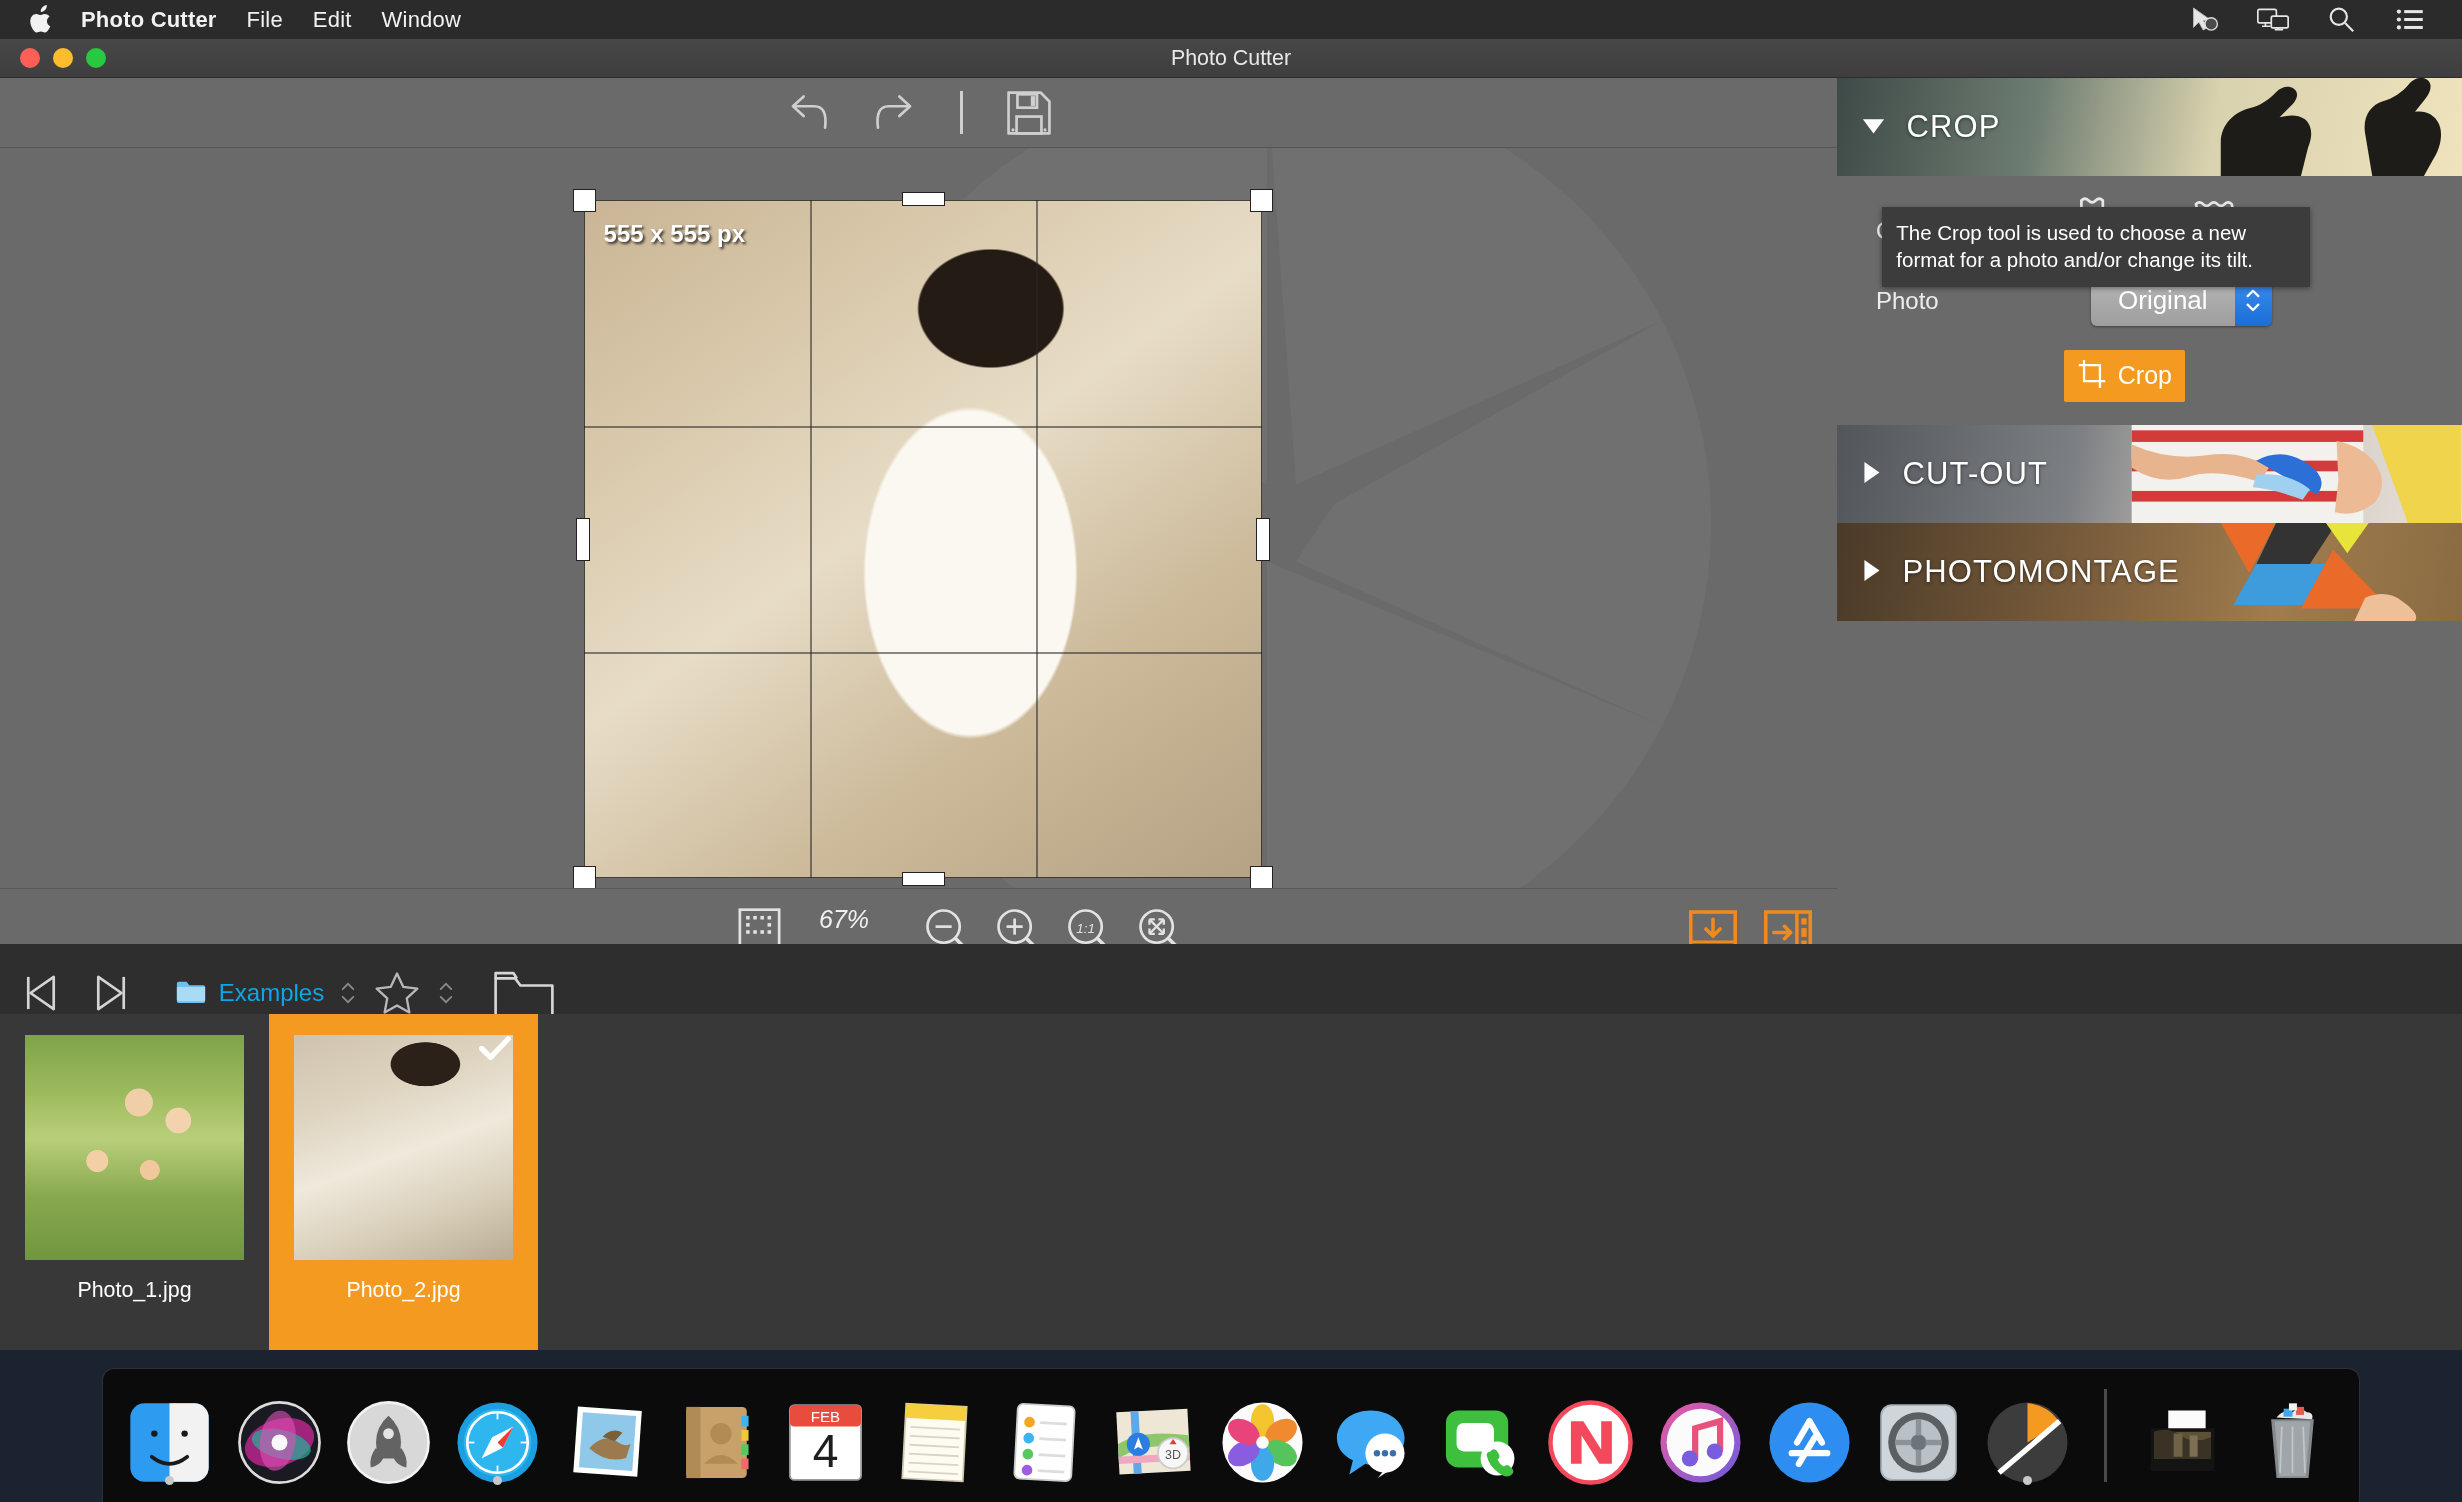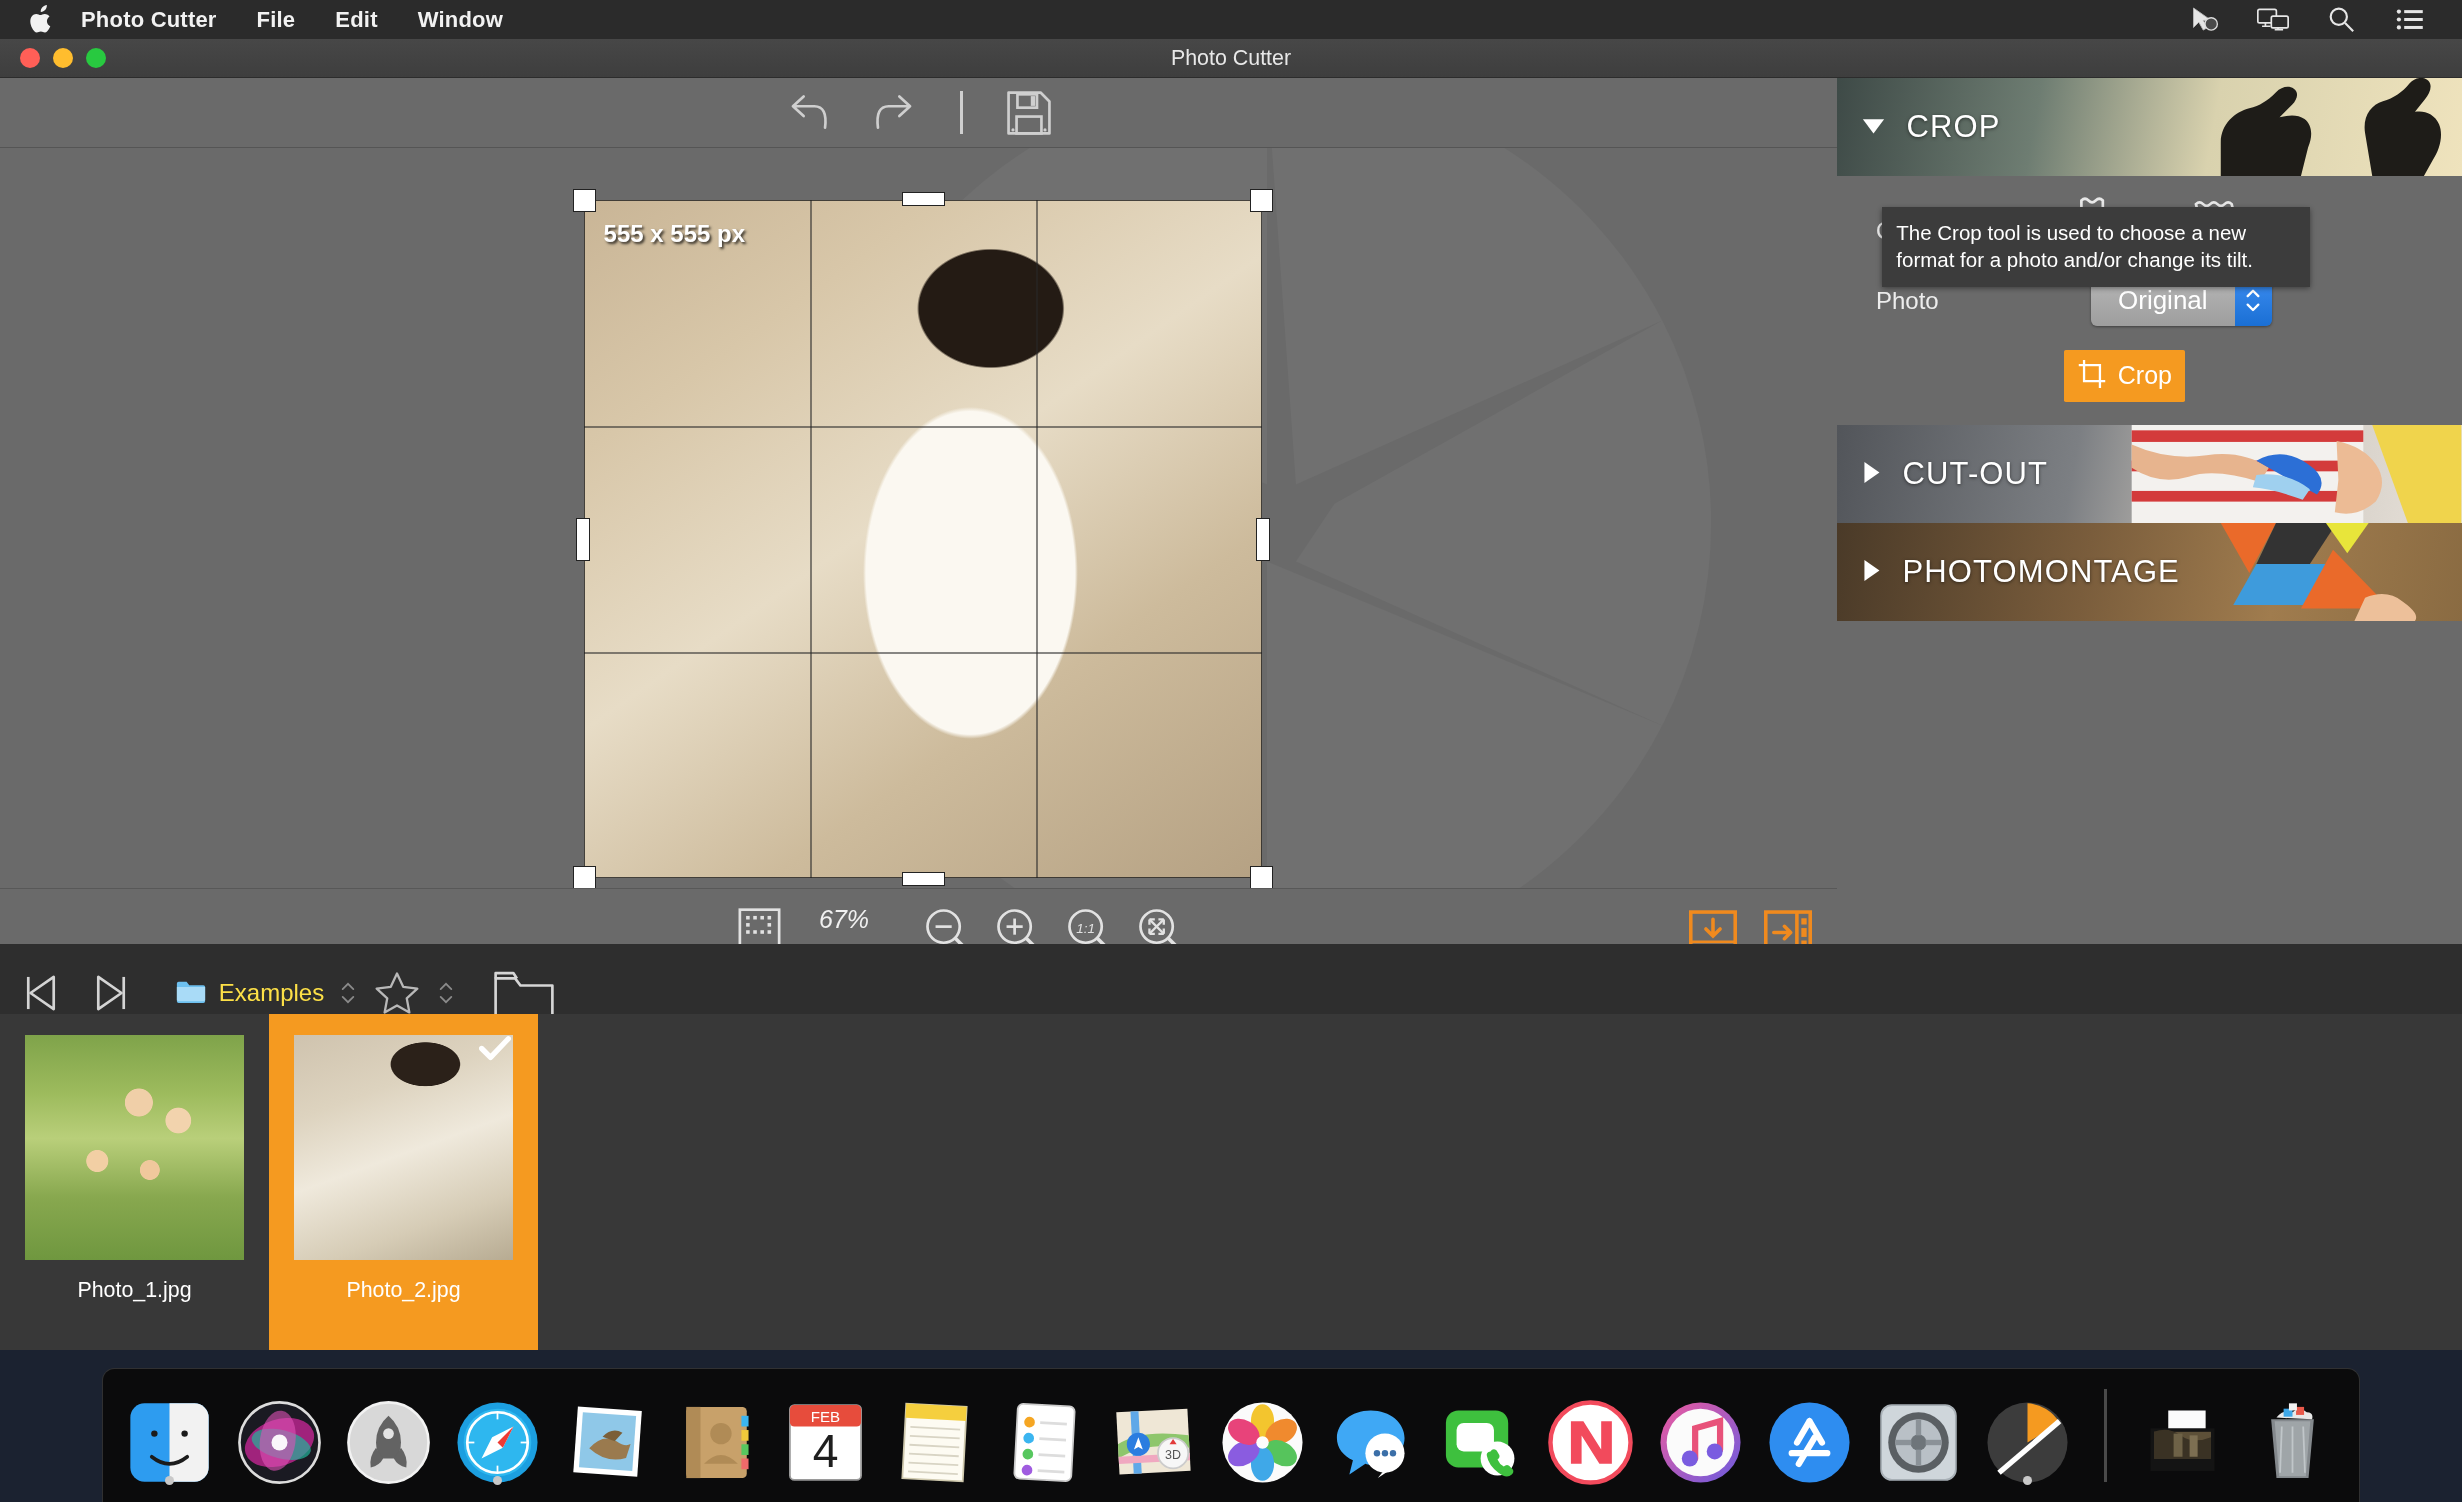--- a/index.html
+++ b/index.html
@@ -11,23 +11,22 @@
   }
 
   
   .menubar{
     position:absolute; top:0; left:0; width:2462px; height:39px;
     background:#2b2b2b; display:flex; align-items:center; z-index:60;
   }
   .apple-logo{ margin-left:27px; width:27px; height:30px; position:relative; }
   .apple-logo svg{ display:block; }
   .menu-item{
-    color:#f2f2f2; font-size:22px; margin-left:40px; letter-spacing:0.2px;
+    color:#f2f2f2; font-size:22px; margin-left:30px; letter-spacing:0.2px;
     white-space:nowrap;
-    font-weight:bold;
   }
   .menu-item.app-name{ font-weight:bold; margin-left:27px; }
   .menubar-right{
     margin-left:auto; display:flex; align-items:center; gap:36px; margin-right:37px;
   }
   .mb-icon{ width:32px; height:28.5px; display:flex; align-items:center; justify-content:center; }
 
   
   .window{
     position:absolute; left:0; top:39px; width:2462px; height:1311px;
@@ -170,21 +169,21 @@
     padding:11.6px 14.3px 13.4px 14.3px; z-index:40; box-shadow:0 1.8px 5.4px rgba(0,0,0,.45);
   }
 
   
   .browserbar{
     position:absolute; left:0; top:905px; width:2462px; height:98px;
     background:#2e2e2e; display:flex; align-items:center;
   }
   .nav-btn{ width:57px; height:57px; display:flex; align-items:center; justify-content:center; }
   .folder-chip{ display:flex; align-items:center; gap:12.5px; margin-left:39px; }
-  .folder-name{ color:#fde047; font-size:24px; }
+  .folder-name{ color:#0ea5e9; font-size:24px; }
   .stepper-mini{ display:flex; flex-direction:column; gap:3.6px; align-items:center; margin:0 16px; }
   .star-btn{ width:50px; height:50px; display:flex; align-items:center; justify-content:center; }
   .openfolder-btn{ width:68px; height:59px; display:flex; align-items:center; justify-content:center; margin-left:19.6px; }
 
   
   .thumbstrip{
     position:absolute; left:0; top:975px; width:2462px; height:348px;
     background:#383838; display:flex; align-items:flex-start;
   }
   .thumb{

